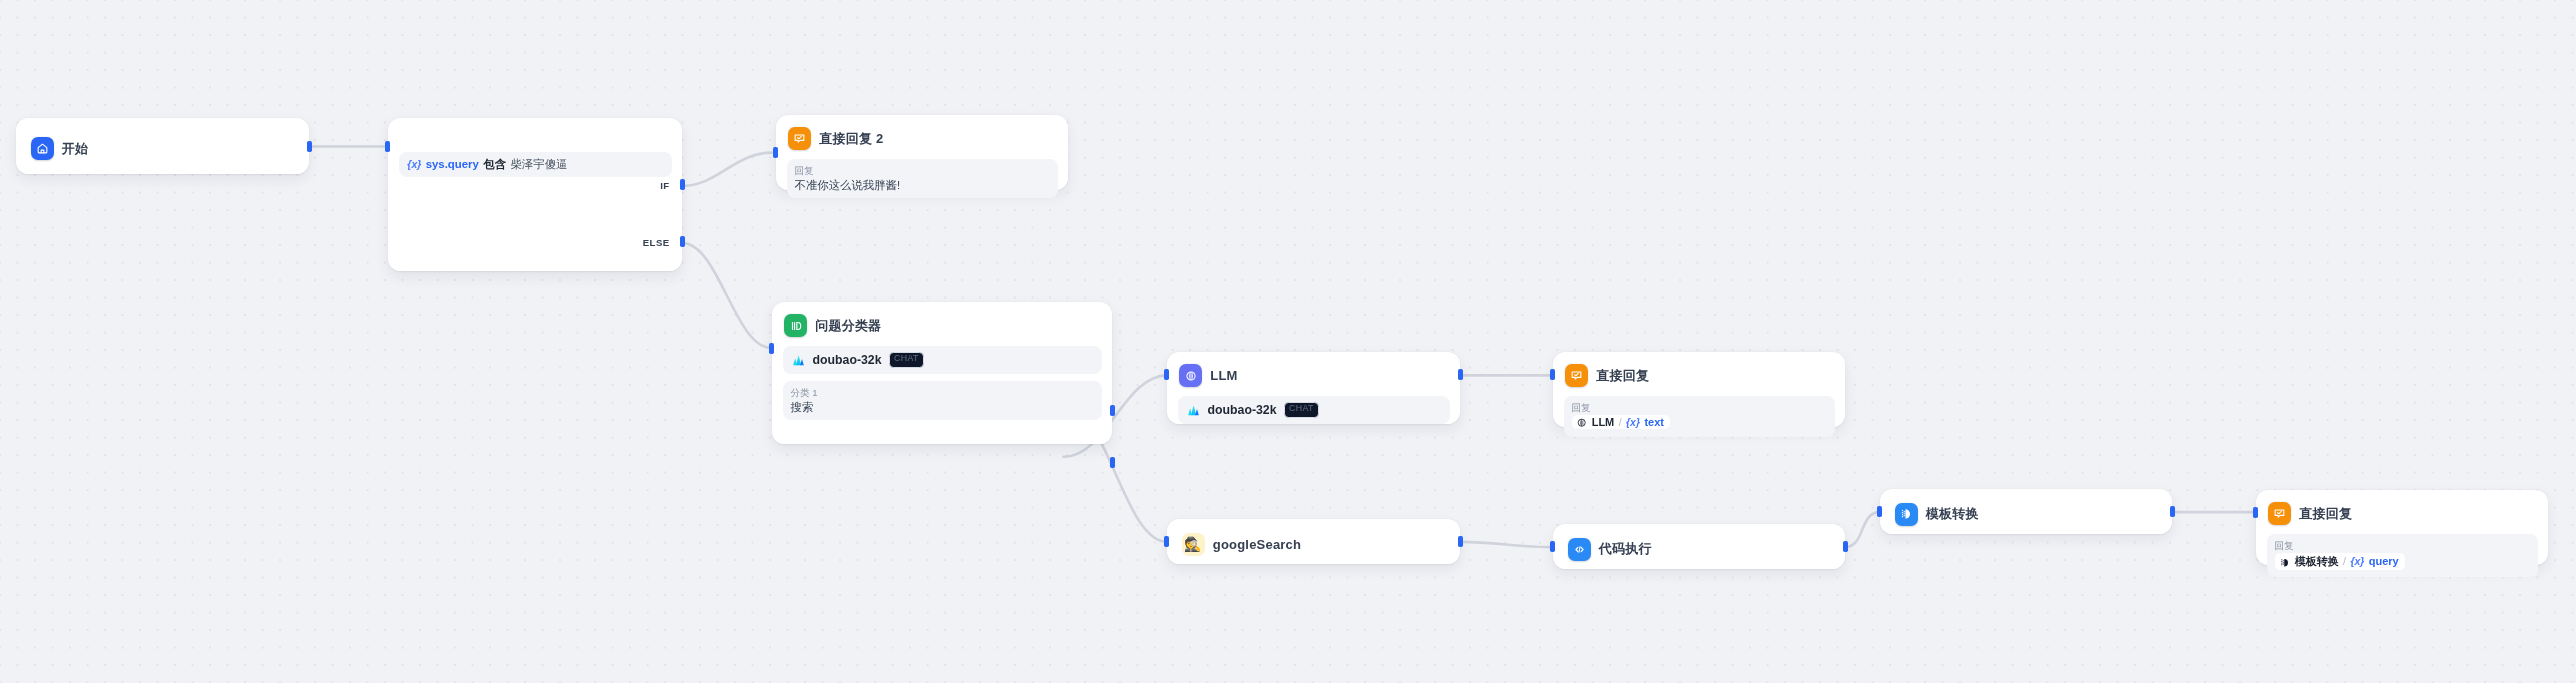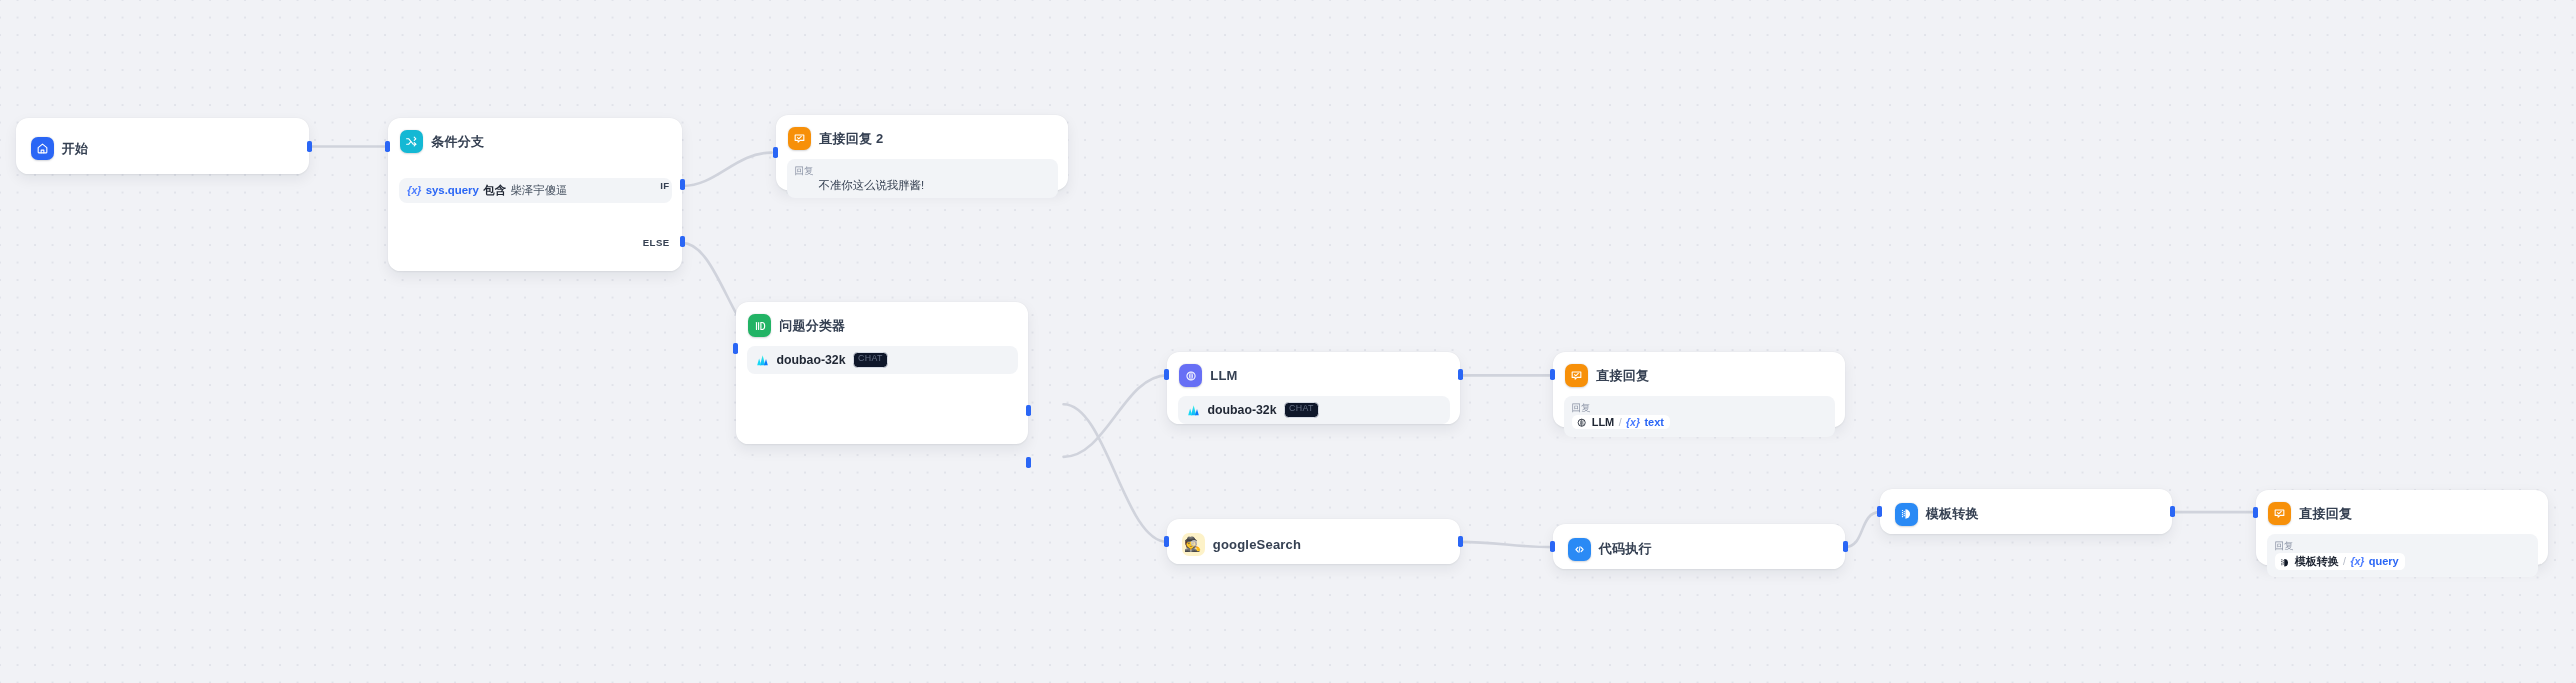--- a/index.html
+++ b/index.html
@@ -97,21 +97,20 @@
     font-size: 9.6px;
     color: #8b93a5;
     line-height: 13px;
     white-space: nowrap;
   }
   .panel-value {
     font-size: 11.4px;
     color: #354052;
     line-height: 16px;
     white-space: nowrap;
-    margin-left: 24px;
   }
 
   
   .model-row {
     display: flex;
     align-items: center;
     gap: 7px;
     background: #f2f4f7;
     border-radius: 8px;
     padding: 6.1px 8px;
@@ -207,31 +206,20 @@
           <path d="M4 10.5 12 4l8 6.5V19a1 1 0 0 1-1 1H5a1 1 0 0 1-1-1z"></path>
           <path d="M9.5 20v-5h5v5"></path>
         </svg>
       </span>
       <span class="node-title">开始</span>
     </div>
     <span class="port right" style="top:23px;"></span>
   </div>
 
   <div class="node" style="left:388px; top:118px; width:294px; height:153px;">
-    <div class="node-head">
-      <span class="ntile" style="background:#14b8d4;">
-        <svg width="13" height="13" viewBox="0 0 24 24" fill="none" stroke="#fff" stroke-width="2.1" stroke-linecap="round" stroke-linejoin="round">
-          <path d="M3 7h4l4 5 4 5h5"></path>
-          <path d="M3 17h4l4-5"></path>
-          <path d="M17 4l3 3-3 3"></path>
-          <path d="M17 14l3 3-3 3"></path>
-        </svg>
-      </span>
-      <span class="node-title">条件分支</span>
-    </div>
 
     <div class="branch-label" style="top:62px;">IF</div>
     <span class="port right" style="top:61px;"></span>
 
     <div class="cond-expr" style="margin-top:23px;">
       <span class="var-x">{x}</span>
       <span class="var-token">sys.query</span>
       <span class="op-word">包含</span>
       <span class="op-val">柴泽宇傻逼</span>
     </div>
@@ -251,21 +239,21 @@
       </span>
       <span class="node-title">直接回复 2</span>
     </div>
     <div class="panel">
       <div class="panel-label">回复</div>
       <div class="panel-value">不准你这么说我胖酱!</div>
     </div>
     <span class="port left" style="top:32px;"></span>
   </div>
 
-  <div class="node" style="left:736px; top:302px; width:292px; height:142px;">
+  <div class="node" style="left:772px; top:302px; width:340px; height:142px;">
     <div class="node-head">
       <span class="ntile" style="background:#22b365;">
         <svg width="14" height="14" viewBox="0 0 24 24" fill="none" stroke="#fff" stroke-width="2" stroke-linecap="round">
           <path d="M6 6v12"></path>
             <path d="M9.6 6v12"></path>
           <path d="M13.5 6h2a4.5 6 0 0 1 0 12h-2z"></path>
         </svg>
       </span>
       <span class="node-title">问题分类器</span>
     </div>
@@ -281,20 +269,24 @@
           </defs>
           <path d="M8 21 L12.2 5 L16.4 21 Z" fill="url(#db1)"></path>
           <path d="M3.5 21 L6.6 10.5 L9.8 21 Z" fill="#16d8f5"></path>
           <path d="M14.5 21 L17.6 11 L20.5 21 Z" fill="#0b7bfa"></path>
         </svg>
       </span>
       <span class="model-name">doubao-32k</span>
       <span class="chat-badge">CHAT</span>
     </div>
 
+    <div class="panel">
+      <div class="panel-label">分类 1</div>
+      <div class="panel-value">搜索</div>
+    </div>
     <span class="port right" style="top:103px;"></span>
 
     <span class="port right" style="top:155px;"></span>
 
     <span class="port left" style="top:41px;"></span>
   </div>
 
   <div class="node" style="left:1167px; top:352px; width:293px; height:72px;">
     <div class="node-head">
       <span class="ntile" style="background:#676ff5;">

